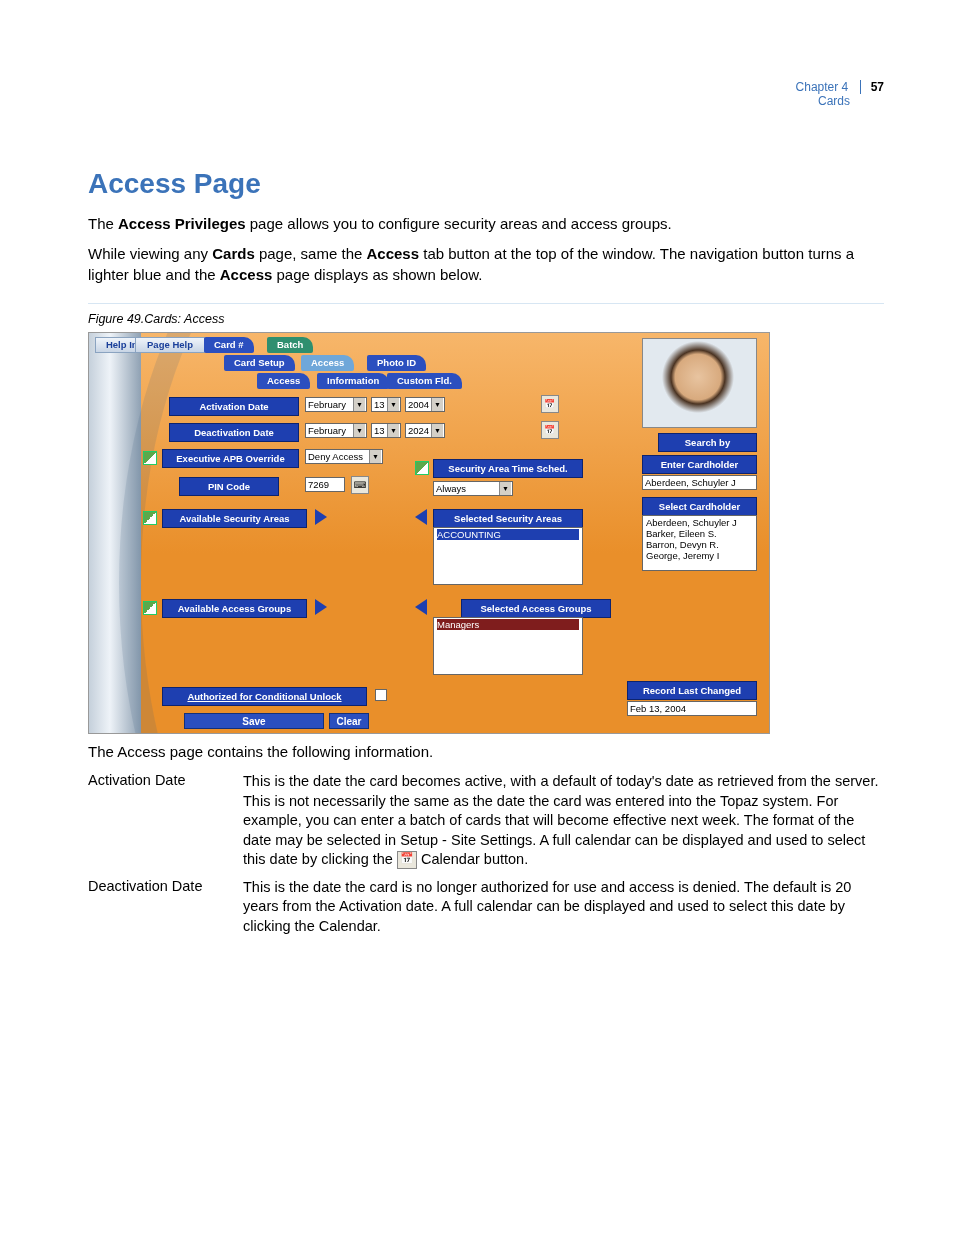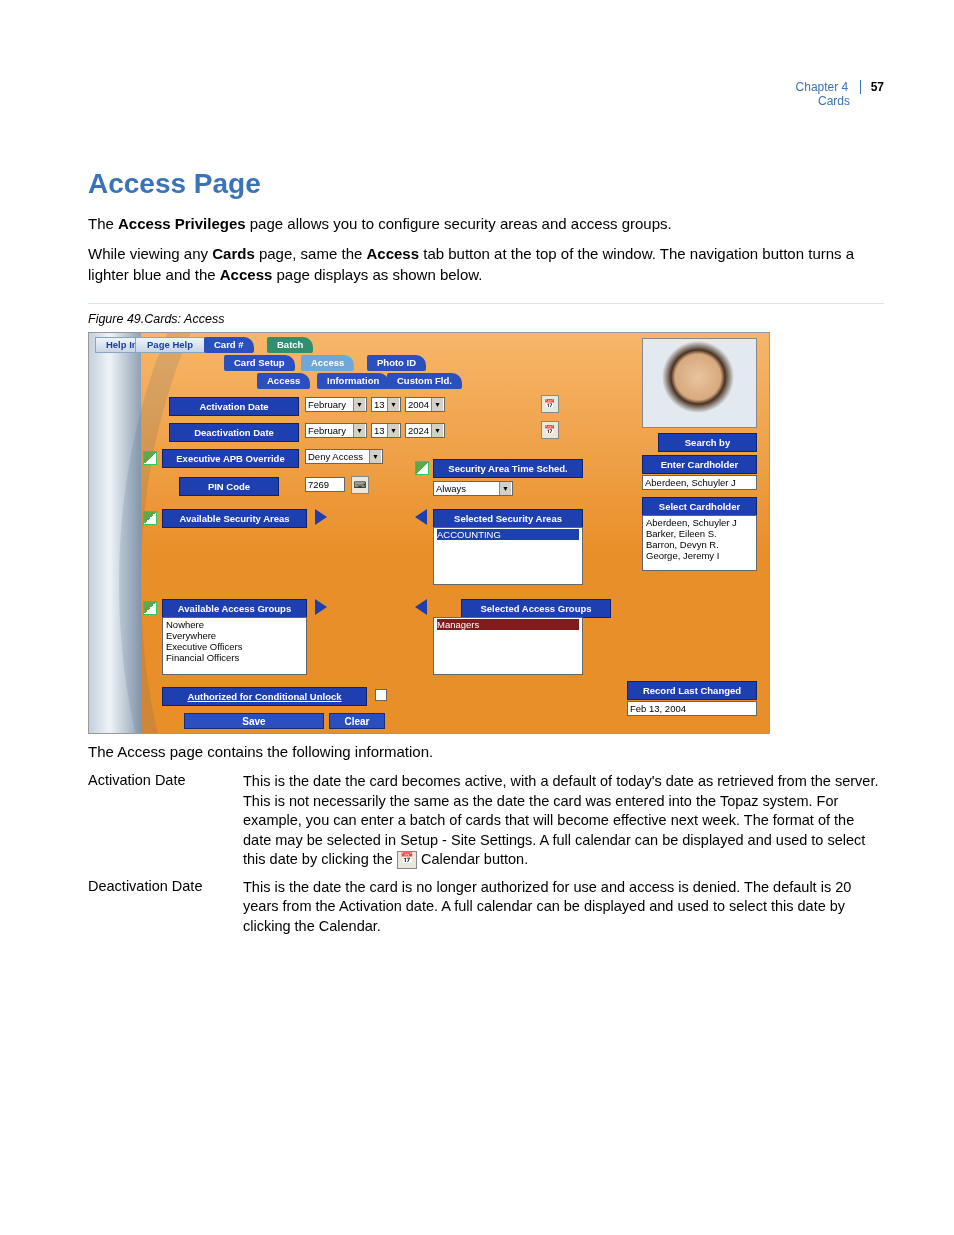--- a/index.html
+++ b/index.html
@@ -200,35 +200,29 @@
   <div class="lbl" style="left:344px; top:176px; width:150px;">Selected Security Areas</div>
   <div class="listbox" style="left:344px; top:194px; width:150px; height:58px;">
     <div style="background:#1E3FB0;color:#fff;">ACCOUNTING</div>
   </div>
 
   <div class="flag" style="left:54px; top:268px;"></div>
   <div class="lbl" style="left:73px; top:266px; width:145px;">Available Access Groups</div>
   <div class="arrow right" style="left:226px; top:266px;"></div>
   <div class="arrow left" style="left:326px; top:266px;"></div>
   <div class="lbl" style="left:344px; top:266px; width:150px;margin-left:28px;">Selected Access Groups</div>
-  <div class="listbox" style="left:73px; top:284px; width:145px; height:58px;">
-    <div>Nowhere</div>
-    <div>Everywhere</div>
-    <div>Executive Officers</div>
-    <div>Financial Officers</div>
-  </div>
   <div class="listbox" style="left:344px; top:284px; width:150px; height:58px;">
     <div style="background:#7f1d1d;color:#fff;">Managers</div>
   </div>
 
   <div class="lbl" style="left:73px; top:354px; width:205px;text-decoration:underline;">Authorized for Conditional Unlock</div>
   <div class="ck" style="left:286px; top:356px;"></div>
 
   <div class="btn" style="left:95px; top:380px; width:140px; background:#2B4FBF;">Save</div>
-  <div class="btn" style="left:240px; top:380px; width:56px; background:#2B4FBF;">Clear</div>
+  <div class="btn" style="left:240px; top:380px; width:40px; background:#2B4FBF;">Clear</div>
 
   <div class="photo"></div>
   <div class="lbl" style="right:12px; top:100px; width:99px;">Search by</div>
   <div class="lbl" style="right:12px; top:122px; width:115px;">Enter Cardholder</div>
   <div class="txt" style="right:12px; top:142px; width:115px;">Aberdeen, Schuyler J</div>
   <div class="lbl" style="right:12px; top:164px; width:115px;">Select Cardholder</div>
   <div class="listbox" style="right:12px; top:182px; width:115px; height:56px;">
     <div>Aberdeen, Schuyler J</div>
     <div>Barker, Eileen S.</div>
     <div>Barron, Devyn R.</div>

